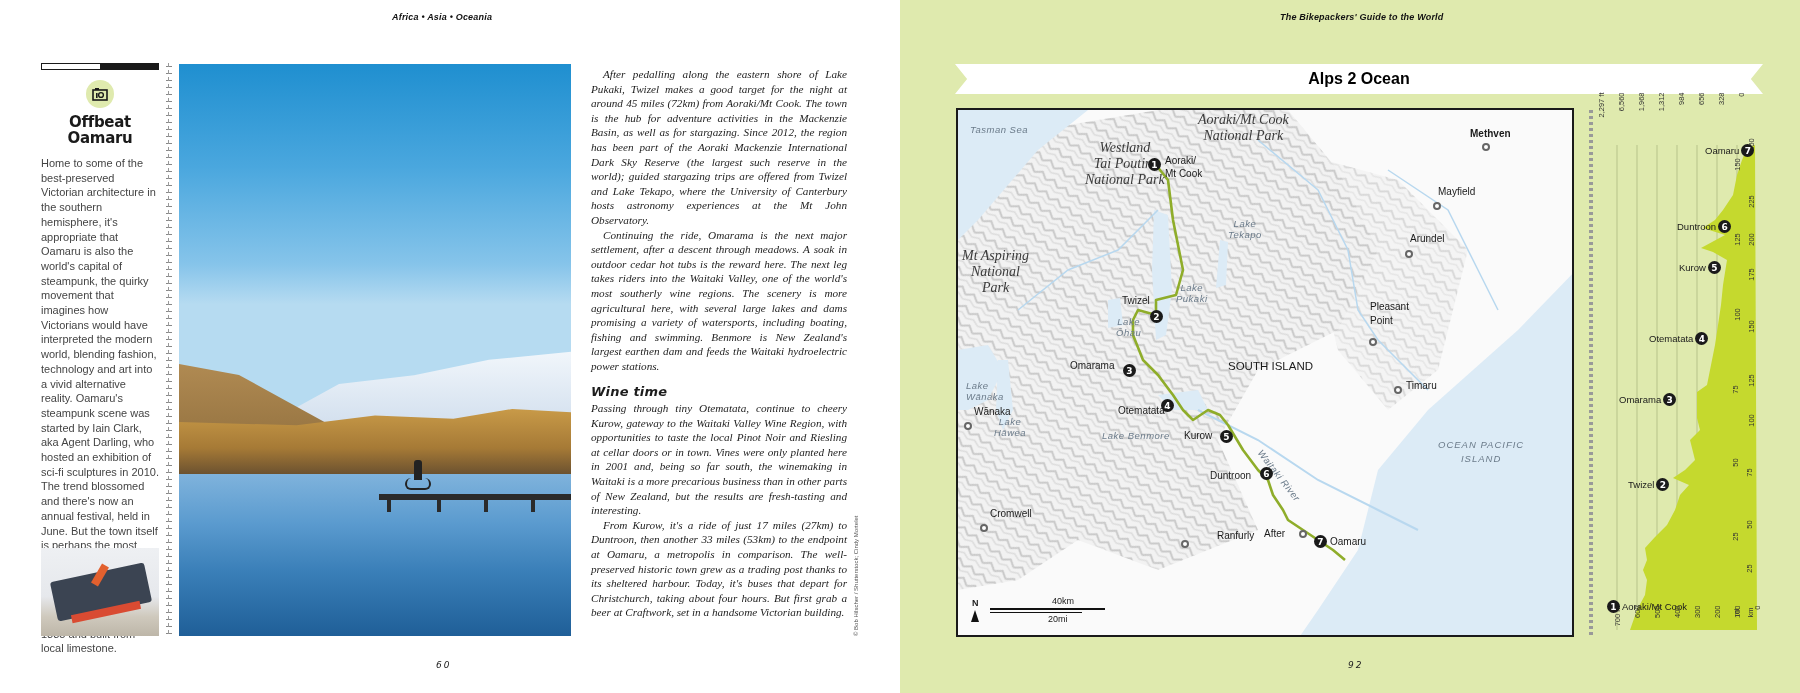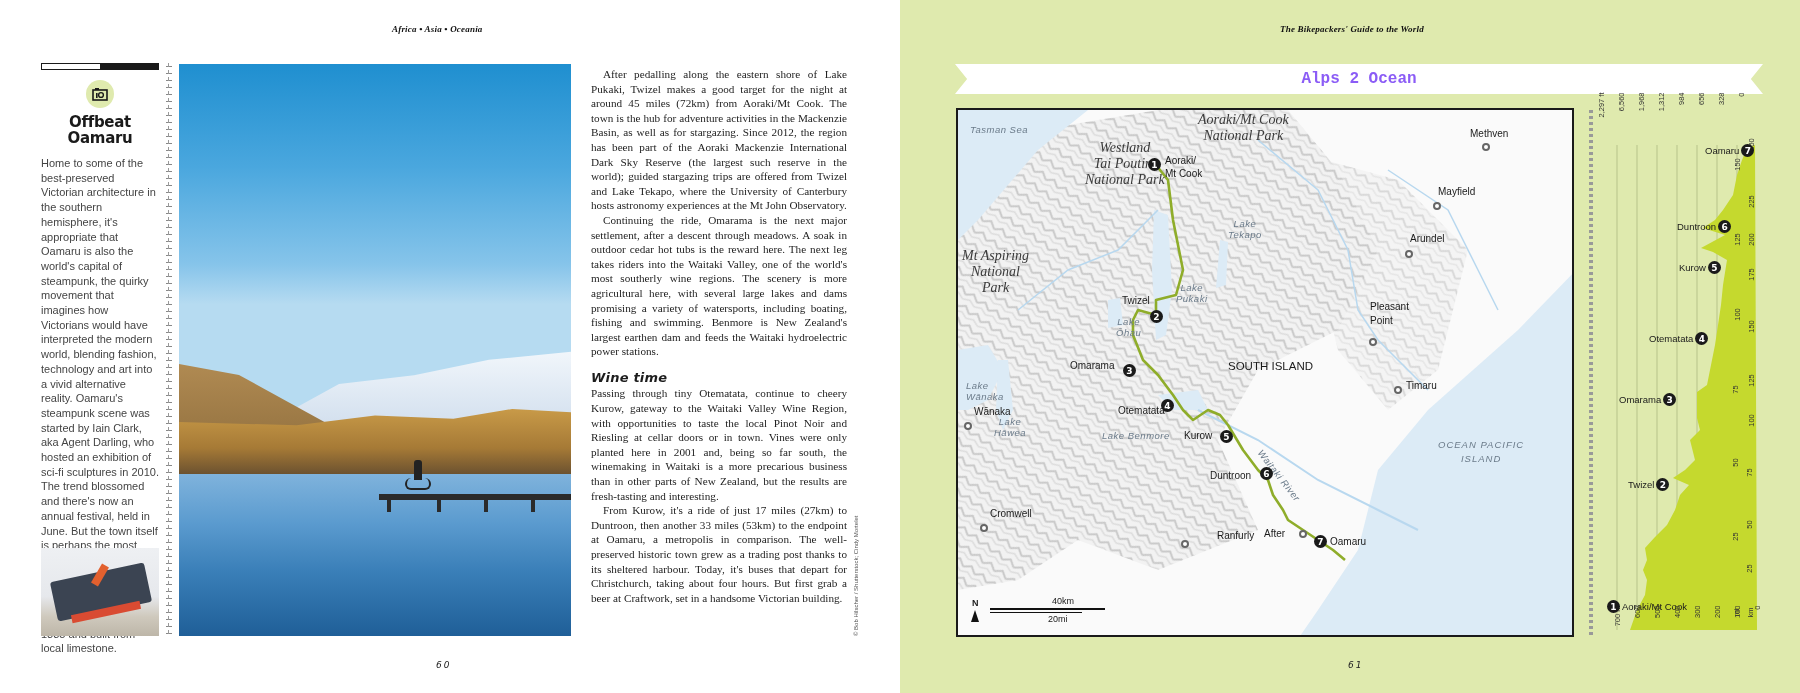--- a/index.html
+++ b/index.html
@@ -2,21 +2,21 @@
 <html><head>
 <meta charset="utf-8">
 <style>
   * { box-sizing: border-box; margin: 0; padding: 0; }
   html, body { width: 1800px; height: 693px; overflow: hidden; background: #fff; }
   body { position: relative; font-family: "DejaVu Serif", serif; color: #1a1a1a; }
 
   .page-left { position: absolute; left: 0; top: 0; width: 900px; height: 693px; background: #ffffff; }
   .page-right { position: absolute; left: 900px; top: 0; width: 900px; height: 693px; background: #dfeaae; }
 
-  .running-head { position: absolute; top: 24px; font-family: Liberation Serif, serif; font-style: italic; font-size: 9px; font-weight: bold; letter-spacing: 0.2px; color: #111; }
+  .running-head { position: absolute; top: 12px; font-family: Liberation Sans, sans-serif; font-style: italic; font-size: 9px; font-weight: bold; letter-spacing: 0.2px; color: #111; }
   .page-num { position: absolute; top: 660px; font-family: "DejaVu Sans", sans-serif; font-style: italic; font-size: 9px; color: #222; letter-spacing: 2px; }
 
   
   .sidebar { position: absolute; left: 41px; top: 63px; width: 118px; }
   .sidebar-bar { height: 7px; border: 1px solid #1a1a1a; background: linear-gradient(90deg, #fff 0 50%, #1a1a1a 50% 100%); }
   .sidebar-icon { width: 28px; height: 28px; border-radius: 50%; background: #dfeaae; margin: 10px auto 0; display: flex; align-items: center; justify-content: center; }
   .sidebar-title { font-family: "DejaVu Sans", sans-serif; font-weight: bold; font-size: 15px; line-height: 16px; text-align: center; margin-top: 6px; letter-spacing: -0.3px; }
   .sidebar-body { font-family: "Liberation Sans", sans-serif; font-size: 11px; line-height: 14.7px; color: #444; margin-top: 10px; }
   .sidebar-photo { position: absolute; left: 41px; top: 548px; width: 118px; height: 88px; background:
     linear-gradient(180deg, #eef0f3 0%, #e6e8ec 55%, #cfc9bd 78%, #bdb6a8 100%); overflow: hidden; }
@@ -36,28 +36,28 @@
   .lake { position: absolute; left: 0; top: 410px; width: 392px; height: 162px; background: linear-gradient(180deg,#7fb3dc 0%,#5b9bcf 30%,#3a7fb8 60%,#1f5f98 100%); }
   .dock { position: absolute; left: 200px; top: 430px; width: 192px; height: 6px; background: #2a2a2a; }
   .dock-leg { position: absolute; top: 436px; width: 4px; height: 12px; background: #2a2a2a; }
   .rider { position: absolute; left: 235px; top: 396px; width: 8px; height: 20px; background: #222; border-radius: 3px 3px 0 0; }
   .bike { position: absolute; left: 226px; top: 414px; width: 26px; height: 12px; border: 2px solid #222; border-radius: 6px; border-top: none; }
 
   .credit { position: absolute; left: 853px; top: 636px; transform: rotate(-90deg); transform-origin: left top; font-family: "Liberation Sans", sans-serif; font-size: 6px; color: #555; white-space: nowrap; }
 
   
   .col { position: absolute; left: 591px; top: 67px; width: 256px; font-family: "Liberation Serif", serif; font-size: 11.2px; line-height: 14.6px; color: #1d1d1d; }
-  .col p { text-indent: 12px; text-align: justify; }
+  .col p { text-indent: 12px; text-align: justify; font-style: italic; }
   .col p.noindent { text-indent: 0; }
   .col h3 { font-family: "DejaVu Sans", sans-serif; font-style: italic; font-weight: bold; font-size: 13px; margin: 12px 0 1px; letter-spacing: 0.2px; }
 
   
   .banner { position: absolute; left: 955px; top: 64px; width: 808px; height: 30px; background: #fff;
     clip-path: polygon(0 0, 100% 0, 98.5% 50%, 100% 100%, 0 100%, 1.5% 50%); display: flex; align-items: center; justify-content: center; }
-  .banner span { font-family: Liberation Mono, monospace; font-size: 16px; font-weight: bold; color: #8b5cf6; }
+  .banner span { font-family: Liberation Sans, sans-serif; font-size: 16px; font-weight: bold; color: #000000; }
 
   
   .map { position: absolute; left: 956px; top: 108px; width: 618px; height: 529px; border: 2px solid #1a1a1a; background: #f7f7f7; overflow: hidden; }
   .map svg { position: absolute; left: 0; top: 0; }
   .ml { position: absolute; font-family: "Liberation Sans", sans-serif; font-size: 10px; color: #1a1a1a; white-space: nowrap; }
   .ml.water { font-style: italic; color: #6b7b8a; font-size: 9.5px; letter-spacing: 0.5px; }
   .ml.park { font-family: "Liberation Serif", serif; font-style: italic; font-size: 14px; color: #3a3a3a; text-align: center; line-height: 16px; }
   .ml.island { font-size: 11.5px; }
   .ml.ocean { font-style: italic; color: #6b7b8a; font-size: 9.5px; letter-spacing: 1px; text-align: center; line-height: 14px; }
   .marker { position: absolute; width: 13px; height: 13px; border-radius: 50%; background: #1a1a1a; color: #fff; font-family: "DejaVu Sans", sans-serif; font-size: 9px; font-weight: bold; display: flex; align-items: center; justify-content: center; }
@@ -124,21 +124,21 @@
     <p class="noindent">Passing through tiny Otematata, continue to cheery Kurow, gateway to the Waitaki Valley Wine Region, with opportunities to taste the local Pinot Noir and Riesling at cellar doors or in town. Vines were only planted here in 2001 and, being so far south, the winemaking in Waitaki is a more precarious business than in other parts of New Zealand, but the results are fresh-tasting and interesting.</p>
     <p>From Kurow, it's a ride of just 17 miles (27km) to Duntroon, then another 33 miles (53km) to the endpoint at Oamaru, a metropolis in comparison. The well-preserved historic town grew as a trading post thanks to its sheltered harbour. Today, it's buses that depart for Christchurch, taking about four hours. But first grab a beer at Craftwork, set in a handsome Victorian building.</p>
   </div>
 
   <div class="credit">© Bob Hilscher / Shutterstock; Cindy Mortelet</div>
   <div class="page-num" style="left:436px;">60</div>
 </div>
 
 <div class="page-right">
   <div class="running-head" style="left:380px;">The Bikepackers' Guide to the World</div>
-  <div class="page-num" style="left:448px;">61</div>
+  <div class="page-num" style="left:448px;">92</div>
 </div>
 
 <div class="banner">
   <span>Alps 2 Ocean</span>
 </div>
 
 <div class="map">
   <svg width="618" height="529" viewBox="0 0 618 529">
     <defs>
       <pattern id="relief" width="14" height="14" patternUnits="userSpaceOnUse" patternTransform="rotate(35)">
@@ -201,21 +201,21 @@
   <div class="marker" style="left:203px;top:289px;">4</div>
   <div class="ml" style="left:160px;top:295px;">Otematata</div>
   <div class="marker" style="left:262px;top:320px;">5</div>
   <div class="ml" style="left:226px;top:320px;">Kurow</div>
   <div class="marker" style="left:302px;top:357px;">6</div>
   <div class="ml" style="left:252px;top:360px;">Duntroon</div>
   <div class="marker" style="left:356px;top:425px;">7</div>
   <div class="ml" style="left:372px;top:426px;">Oamaru</div>
 
   <div class="town" style="left:524px;top:33px;"></div>
-  <div class="ml" style="left:512px;top:18px;">Methven</div>
+  <div class="ml" style="left:512px;top:18px;font-weight:bold;">Methven</div>
   <div class="town" style="left:475px;top:92px;"></div>
   <div class="ml" style="left:480px;top:76px;">Mayfield</div>
   <div class="town" style="left:447px;top:140px;"></div>
   <div class="ml" style="left:452px;top:123px;">Arundel</div>
   <div class="town" style="left:411px;top:228px;"></div>
   <div class="ml" style="left:412px;top:190px;line-height:14px;">
       <div>Pleasant</div>
       <div>Point</div>
     </div>
   <div class="town" style="left:436px;top:276px;"></div>

